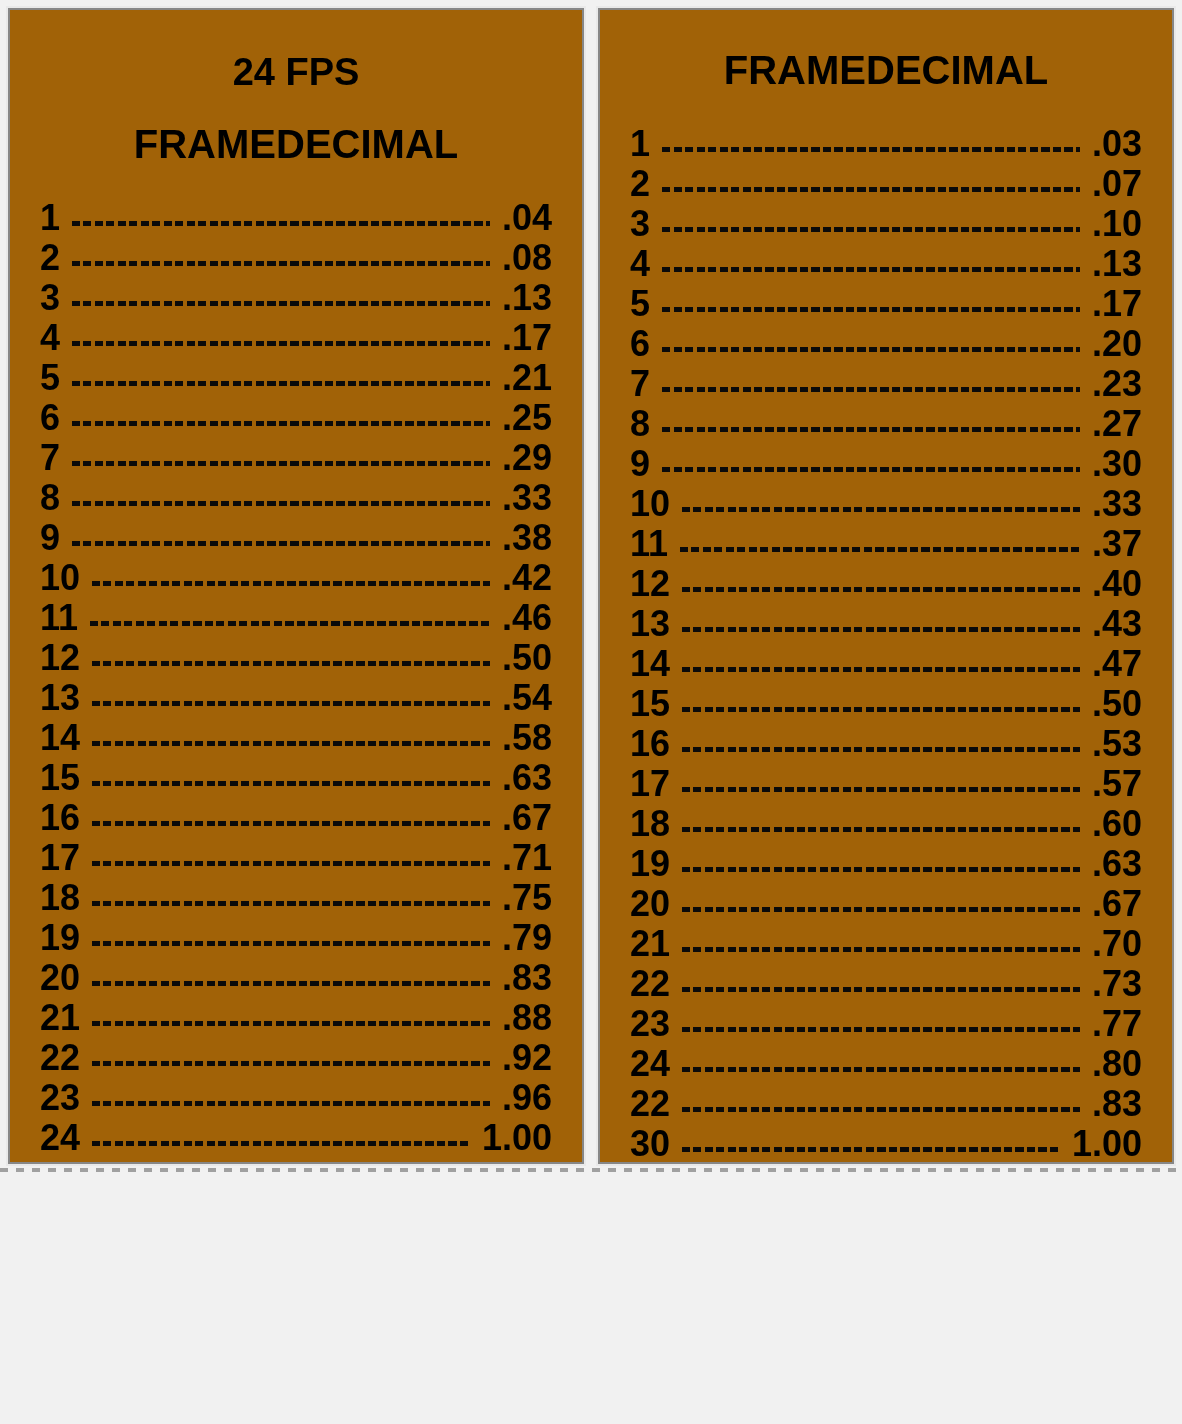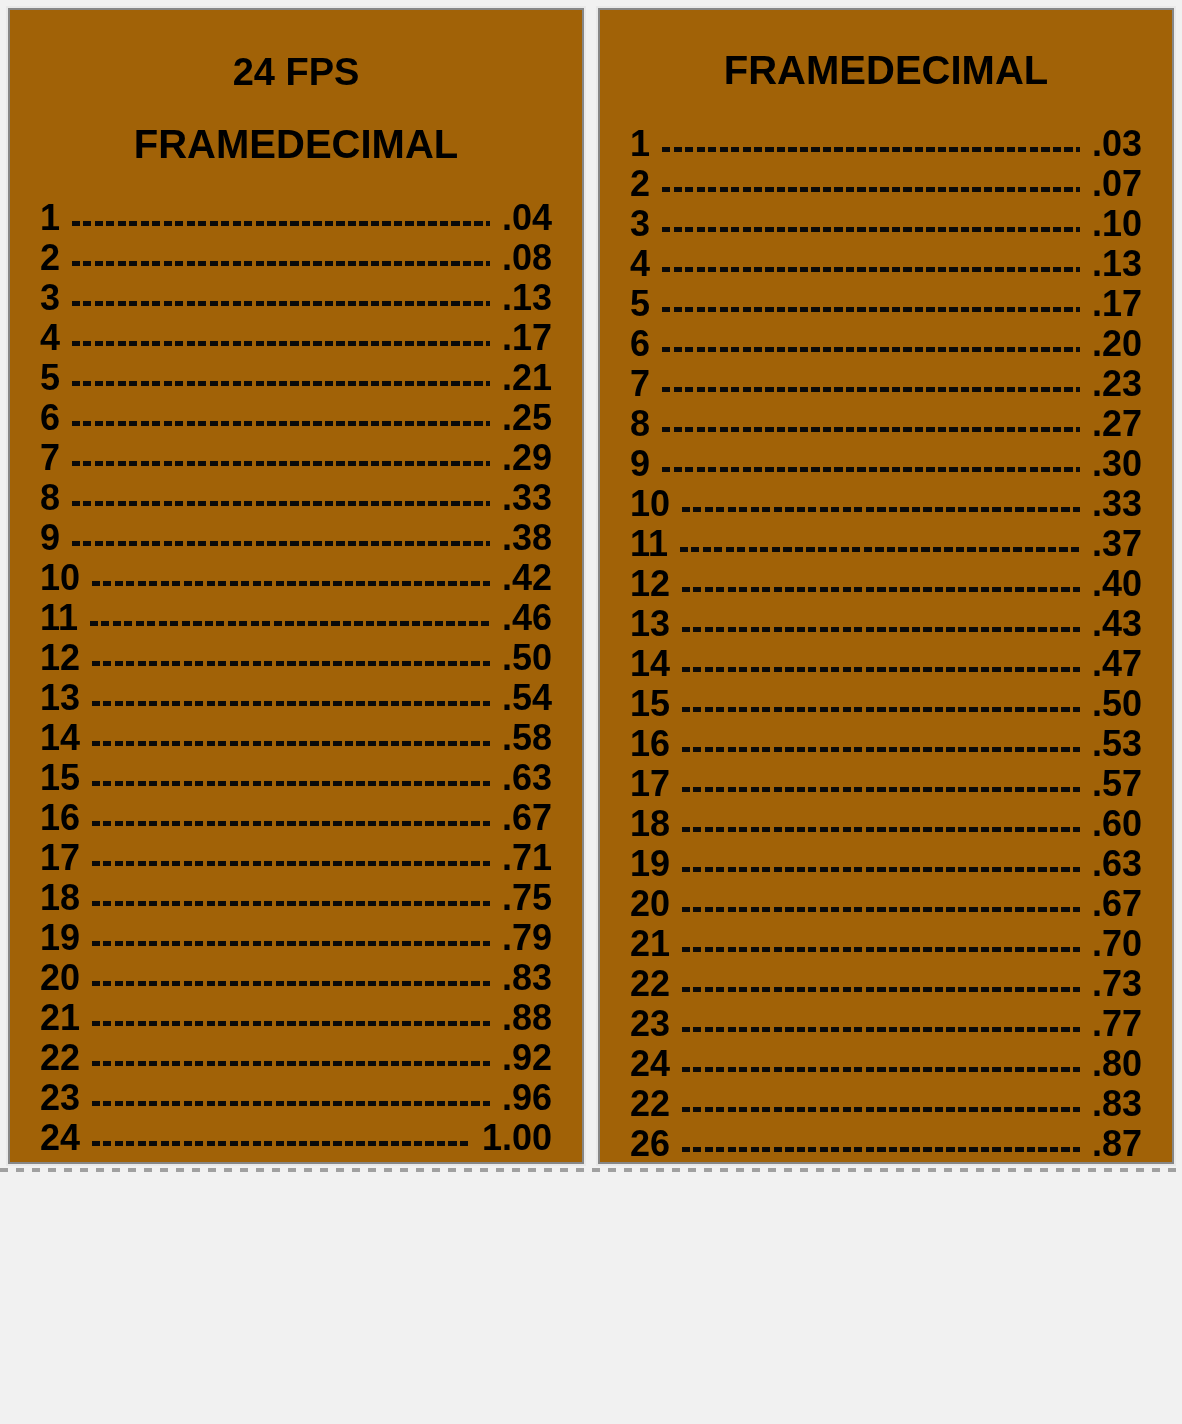--- a/index.html
+++ b/index.html
@@ -336,25 +336,20 @@
     <span class="frame-num">24</span>
     <span class="leader"></span>
     <span class="decimal-val">.80</span>
   </div>
         <div class="row">
     <span class="frame-num">22</span>
     <span class="leader"></span>
     <span class="decimal-val">.83</span>
   </div>
         <div class="row">
-    <span class="frame-num">26</span>
-    <span class="leader"></span>
-    <span class="decimal-val">.87</span>
-  </div>
-        <div class="row">
     <span class="frame-num">30</span>
     <span class="leader"></span>
     <span class="decimal-val">1.00</span>
   </div>
       </div>
   </section>
   </main>
 <div class="bottom-edge"></div>
 
 </body></html>

